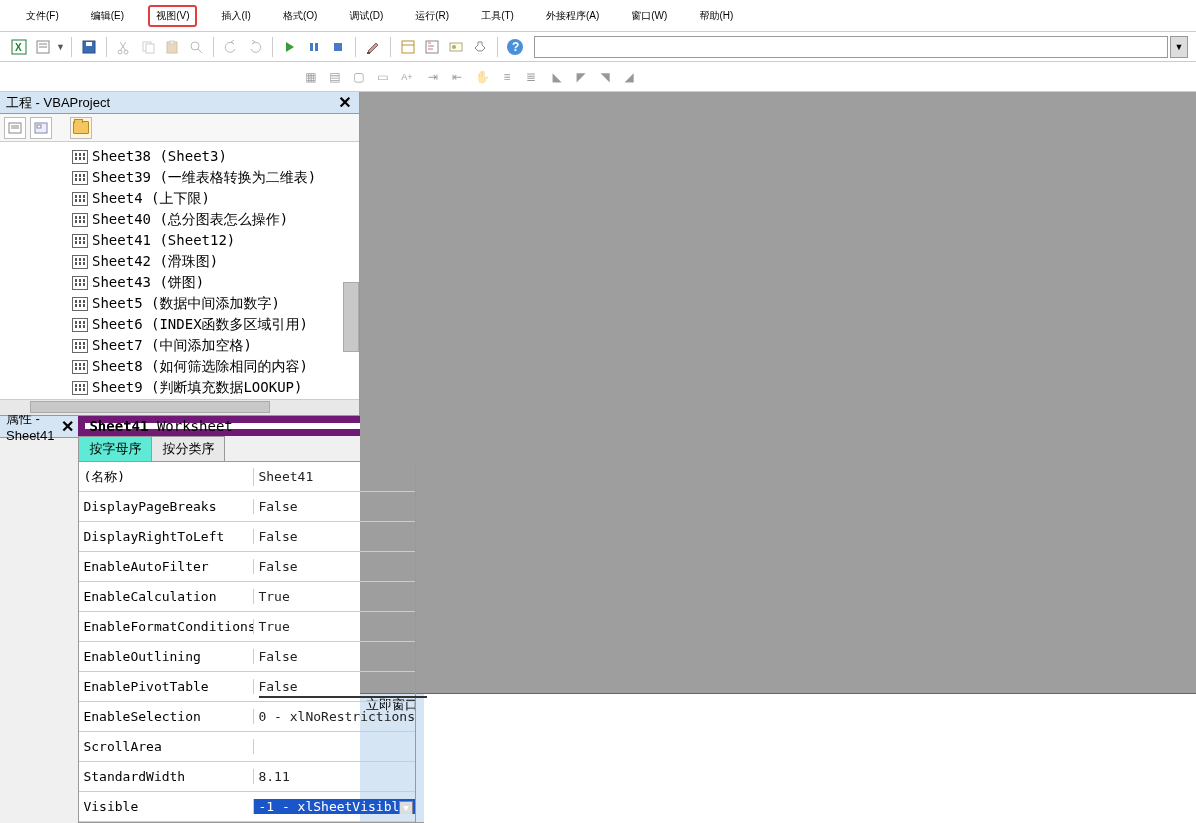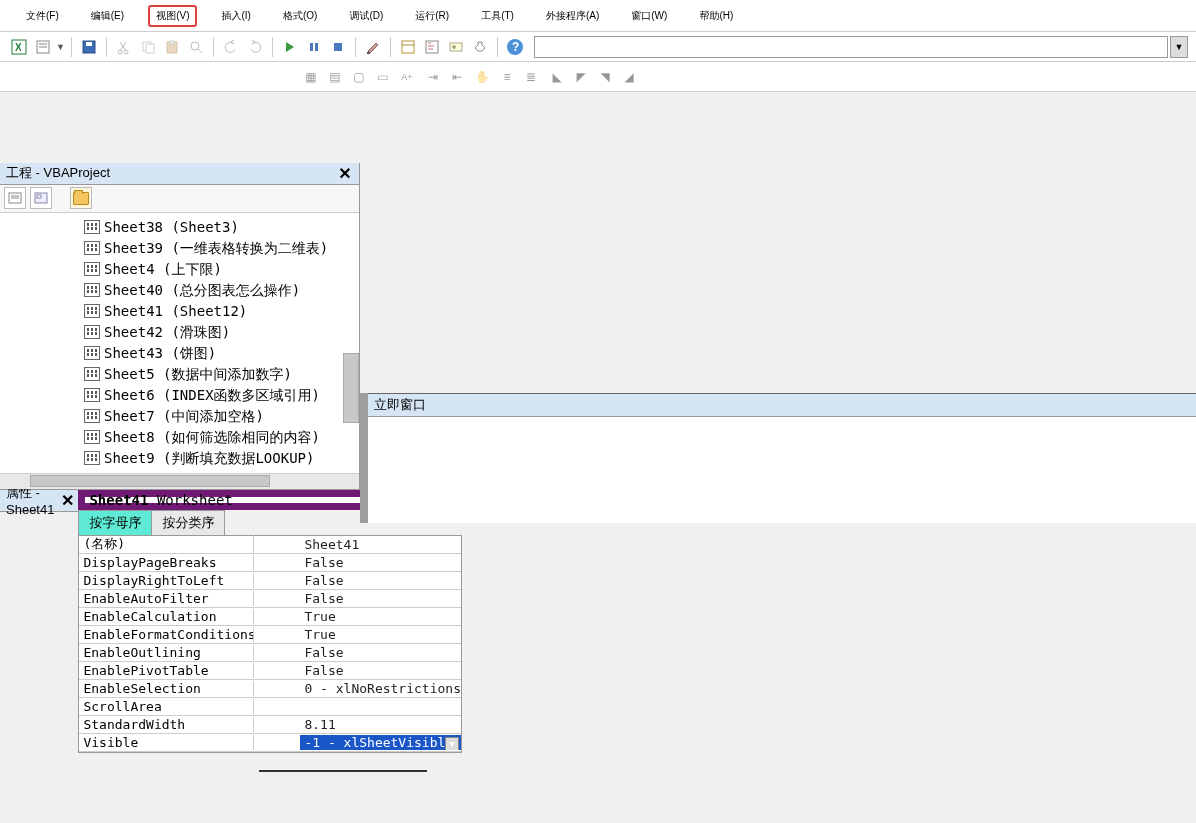--- a/index.html
+++ b/index.html
@@ -5,52 +5,52 @@
 * { box-sizing: border-box; margin: 0; padding: 0; }
 body { font-family: "Microsoft YaHei", SimSun, Arial, sans-serif; font-size: 12px; background: #f0f0f0; width: 1196px; height: 823px; overflow: hidden; position: relative; }
 .menubar { background: #fff; border-bottom: 1px solid #ccc; height: 32px; display: flex; align-items: center; padding: 0 10px; }
 .menubar .menu-item { padding: 4px 8px; margin: 0 8px; cursor: pointer; font-size: 10px; }
 .menubar .menu-item.highlighted { border: 2px solid #e04040; border-radius: 3px; padding: 2px 6px; }
 .toolbar { background: #fff; border-bottom: 1px solid #ccc; height: 30px; display: flex; align-items: center; padding: 0 8px; gap: 2px; }
 .toolbar .tb-btn { width: 22px; height: 22px; display: inline-flex; align-items: center; justify-content: center; border: 1px solid transparent; cursor: pointer; }
 .toolbar .sep { width: 1px; height: 20px; background: #ccc; margin: 0 4px; }
 .toolbar2 { background: #fff; border-bottom: 1px solid #ccc; height: 30px; display: flex; align-items: center; padding-left: 300px; gap: 2px; }
 .toolbar2 .tb-btn { width: 22px; height: 22px; display: inline-flex; align-items: center; justify-content: center; opacity: 0.4; }
-.main { display: flex; height: calc(100% - 92px); align-items: center; }
+.main { display: flex; height: calc(100% - 92px); }
 .left-col { width: 360px; display: flex; flex-direction: column; border-right: 1px solid #999; }
 .panel-header { background: #d6e5f3; border-bottom: 1px solid #999; height: 22px; display: flex; align-items: center; justify-content: space-between; padding: 0 4px 0 6px; font-size: 13px; }
 .close-x { width: 20px; height: 18px; display: inline-flex; align-items: center; justify-content: center; font-weight: bold; font-size: 16px; cursor: pointer; }
 .project-toolbar { background: #f7f7f7; height: 28px; display: flex; align-items: center; padding: 0 4px; gap: 4px; border-bottom: 1px solid #ccc; }
 .project-toolbar .ptb { width: 22px; height: 22px; border: 1px solid #bbb; background: #fff; display: inline-flex; align-items: center; justify-content: center; cursor: pointer; }
-.tree { background: #fff; flex: 1; overflow: auto; padding: 4px 12px; position: relative; font-family: SimSun, monospace; font-size: 14px; }
+.tree { background: #fff; flex: 1; overflow: auto; padding: 4px 0; position: relative; font-family: SimSun, monospace; font-size: 14px; }
 .tree-item { display: flex; align-items: center; padding: 1px 0 1px 72px; white-space: nowrap; cursor: pointer; line-height: 19px; }
 .tree-item .icon { width: 16px; height: 14px; margin-right: 4px; display: inline-block; }
 .sheet-icon { background: linear-gradient(#fff,#fff); border: 1px solid #666; position: relative; }
 .sheet-icon::before { content: ""; position: absolute; left:2px; top:2px; right:2px; height:3px; background: repeating-linear-gradient(to right, #555 0 2px, transparent 2px 4px); }
 .sheet-icon::after { content: ""; position: absolute; left:2px; top:6px; right:2px; height:3px; background: repeating-linear-gradient(to right, #555 0 2px, transparent 2px 4px); }
 .tree-scroll-thumb { position: absolute; right: 0; top: 140px; width: 16px; height: 70px; background: #c8c8c8; border: 1px solid #aaa; }
 .tree-hscroll { height: 16px; background: #e8e8e8; border-top: 1px solid #ccc; position: relative; }
 .tree-hscroll .thumb { position: absolute; left: 30px; top: 1px; height: 12px; width: 240px; background: #c8c8c8; border: 1px solid #aaa; }
 .props-panel { border-top: 1px solid #999; display: flex; flex-direction: row; flex: 0 0 auto; }
 .props-body { background: #fff; }
 .props-select { width: 100%; height: 20px; border: 7px solid #701a75; font-family: SimSun, monospace; font-size: 14px; padding: 0 4px; display: flex; align-items: center; justify-content: space-between; }
 .props-select .arrow { font-size: 10px; color: #555; }
 .props-tabs { display: flex; border-bottom: 1px solid #999; background: #f0f0f0; }
 .props-tab { padding: 3px 10px; border: 1px solid #999; border-bottom: none; background: #5eead4; margin-right: -1px; cursor: pointer; font-size: 13px; }
 .props-tab.inactive { background: #e8e8e8; }
 .props-grid { border: 1px solid #999; border-top: none; font-family: SimSun, monospace; font-size: 13px; }
-.prop-row { display: flex; border-bottom: 1px solid #ccc; height: 18px; align-items: center; gap: 46px; }
+.prop-row { display: flex; border-bottom: 1px solid #ccc; height: 30px; align-items: center; }
 .prop-row .pname { width: 175px; padding-left: 4px; border-right: 1px solid #ccc; overflow: hidden; white-space: nowrap; }
 .prop-row .pval { flex: 1; padding-left: 4px; color: #222; overflow: hidden; white-space: nowrap; position: relative; }
 .prop-row .pval.selected { background: #1a56c8; color: #fff; }
 .prop-row .pval .dd-arrow { position: absolute; right: 2px; top: 2px; width: 14px; height: 14px; background: #ddd; border: 1px solid #888; display: inline-flex; align-items: center; justify-content: center; font-size: 9px; }
 .visible-dropdown { position: absolute; left: 180px; width: 168px; background: #fff; border: 1px solid #333; z-index: 10; }
 .right-col { flex: 1; display: flex; flex-direction: column; background: #9e9e9e; }
 .mdi-area { flex: 1; background: #9e9e9e; }
-.immediate { background: #fff; border-top: 1px solid #666; height: 130px; display: flex; flex-direction: column; margin-left: 8px; }
+.immediate { background: #fff; border-top: 1px solid #666; height: 130px; display: flex; flex-direction: row; }
 .immediate .hdr { background: #d6e5f3; border-bottom: 1px solid #999; padding: 2px 6px; font-size: 13px; }
 .dropdown-textbox { flex:1; background:#fff; border:1px solid #999; height:22px; margin-left:6px; }
 .folder-icon{width:16px;height:13px;background:#f5c560;border:1px solid #b58a1e;border-radius:1px;position:relative;}
 .folder-icon::before{content:"";position:absolute;left:0;top:-3px;width:7px;height:3px;background:#f5c560;border:1px solid #b58a1e;border-bottom:none;}
 </style>
 </head>
 <body>
 
 <div class="menubar">
   <span class="menu-item">文件(F)</span>

